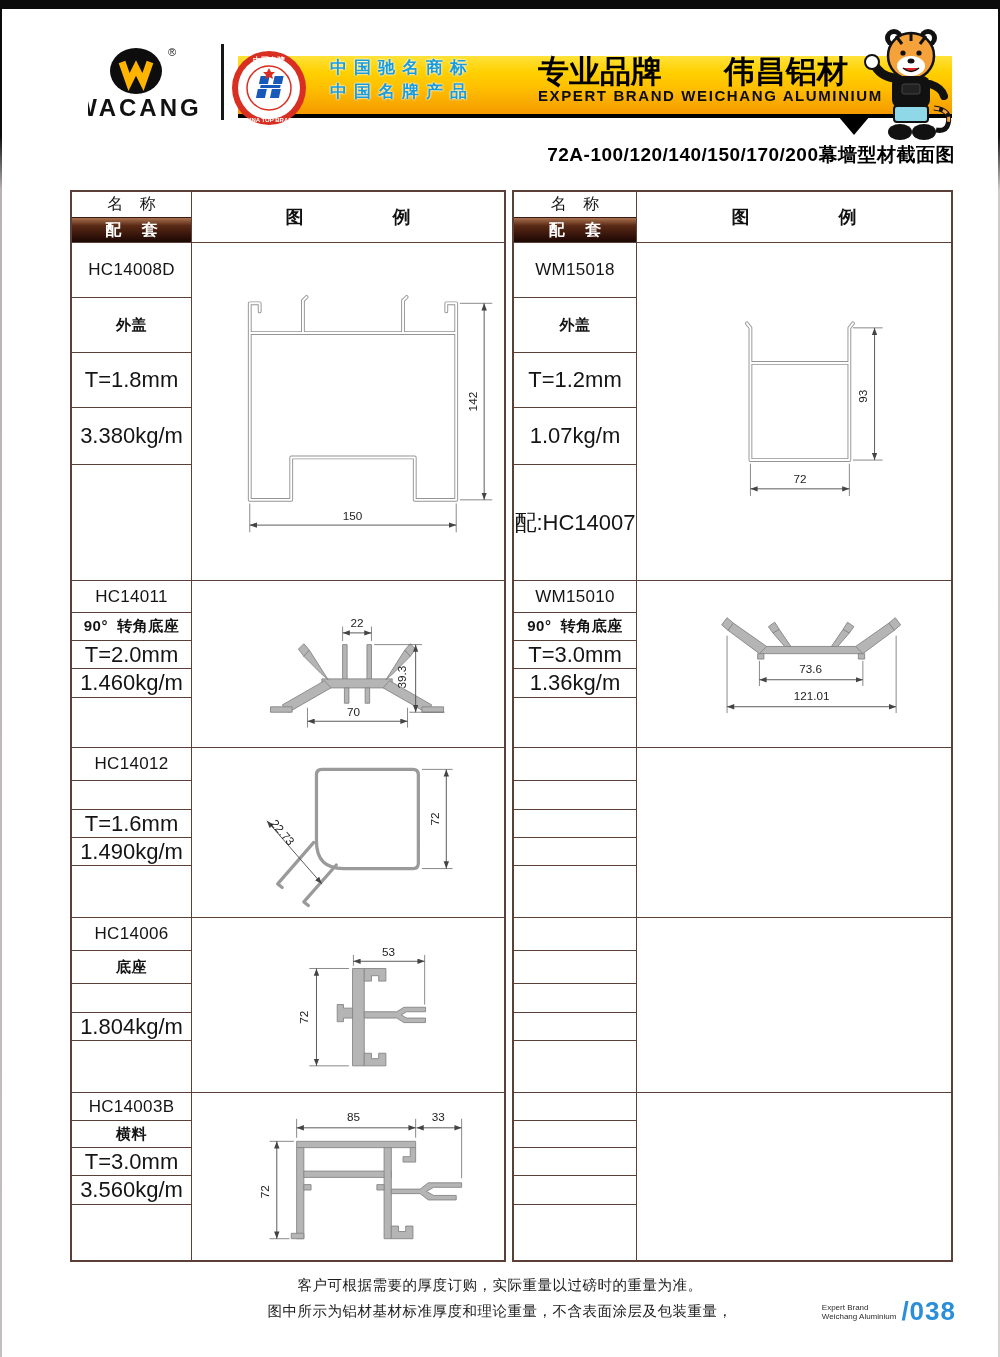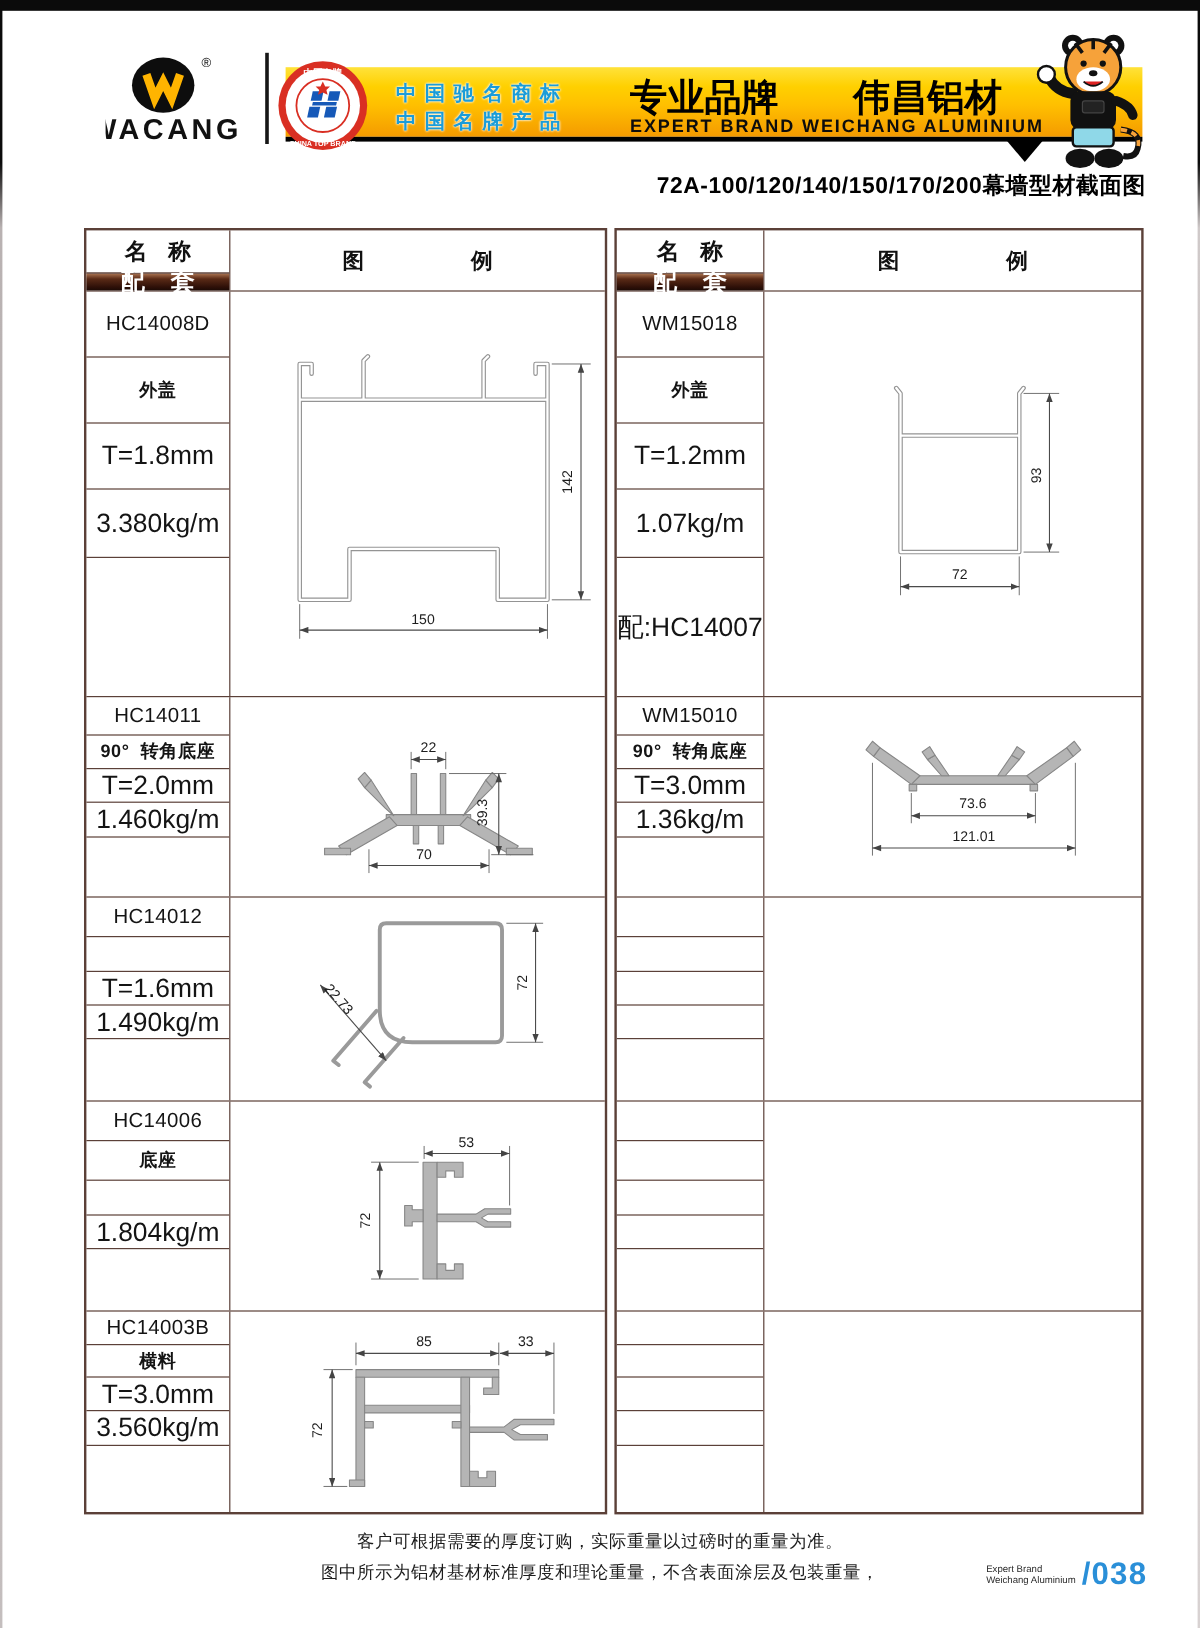--- a/index.html
+++ b/index.html
@@ -10,49 +10,49 @@
   .edge-left{position:absolute;left:0;top:0;width:2px;height:100%;
              background:linear-gradient(180deg,#0b0b0b 0%,#0b0b0b 10%,#b9b2b2 14%,#c4bebe 100%);}
   .edge-right{position:absolute;right:0;top:0;width:2px;height:100%;
              background:linear-gradient(180deg,#0b0b0b 0%,#0b0b0b 10%,#cfc9c9 14%,#d8d2d2 100%);}
 
   
   .logo-wrap{position:absolute;left:88px;top:40px;width:150px;height:90px;}
   .divider{position:absolute;left:221px;top:44px;width:3px;height:76px;background:#171717;}
   .banner{position:absolute;left:238px;top:56px;width:714px;height:58px;
           background:linear-gradient(180deg,#ffe23a 0%,#ffd000 28%,#ffbf00 55%,#f49a00 100%);
-          border-bottom:4px solid #000;display:flex;align-items:flex-end;}
+          border-bottom:4px solid #000;display:flex;align-items:flex-start;}
   .banner-notch{position:absolute;left:838px;top:116px;width:0;height:0;
           border-left:16px solid transparent;border-right:16px solid transparent;border-top:19px solid #000;}
   .badge-wrap{position:absolute;left:231px;top:46px;width:76px;height:84px;}
   .slogan{margin-left:92px;width:195px;line-height:24px;font-size:17px;font-weight:bold;
           color:#1b9cd8;letter-spacing:7px;white-space:nowrap;
           text-shadow:0 0 2px #fff,0 0 2px #fff;}
-  .banner-main{margin-left:0;}
+  .banner-main{margin-left:13px;}
   .banner-title{font-size:31px;font-weight:bold;color:#000;white-space:nowrap;line-height:32px;}
   .banner-title .gap{display:inline-block;width:62px;}
   .banner-sub{font-size:15px;font-weight:bold;color:#0d0d0d;letter-spacing:1.6px;line-height:16px;}
   .tiger-wrap{position:absolute;left:850px;top:22px;width:112px;height:122px;}
 
   
   .page-title{position:absolute;right:45px;top:142px;font-size:19px;font-weight:bold;
               letter-spacing:0.5px;color:#000;white-space:nowrap;}
 
   
   .wtable{position:absolute;top:190px;height:1072px;border:2px solid #5b4038;background:#fff;
           box-sizing:border-box;display:flex;flex-direction:column;}
   .wtable.lt{left:70px;width:436px;}
   .wtable.rt{left:512px;width:441px;}
   .thead{height:50px;display:flex;border-bottom:1px solid #5b4038;flex:none;}
   .th-namecol{display:flex;flex-direction:column;border-right:1px solid #5b4038;box-sizing:border-box;}
   .lt .th-namecol,.lt .lcol{width:120px;}
   .rt .th-namecol,.rt .lcol{width:123px;}
-  .th-name{flex:1;display:flex;align-items:center;justify-content:center;font-size:19px;font-weight:bold;
+  .th-name{flex:1;display:flex;align-items:center;justify-content:center;font-size:16px;font-weight:normal;
            letter-spacing:6px;padding-left:6px;white-space:pre;}
-  .th-fit{height:15px;display:flex;align-items:center;justify-content:center;color:#fff;font-size:20px;
+  .th-fit{height:25px;display:flex;align-items:center;justify-content:center;color:#fff;font-size:16px;
           font-weight:bold;letter-spacing:8px;padding-left:8px;white-space:pre;
           background:linear-gradient(180deg,#a8714f 0%,#5a2a16 32%,#2e1008 80%,#1c0a05 100%);
           border-top:1px solid #3a1a10;box-sizing:border-box;}
   .th-legend{flex:1;display:flex;align-items:center;justify-content:center;font-size:18px;font-weight:bold;
              letter-spacing:42px;padding-left:42px;white-space:pre;}
   .trow{display:flex;border-bottom:1px solid #5b4038;box-sizing:border-box;flex:none;gap:28px;}
   .trow.last{border-bottom:none;flex:1;}
   .lcol{display:flex;flex-direction:column;border-right:1px solid #5b4038;box-sizing:border-box;}
   .lc{display:flex;align-items:center;justify-content:center;text-align:center;font-size:22px;color:#141414;
       border-bottom:1px solid #5b4038;box-sizing:border-box;flex:none;white-space:pre;}

